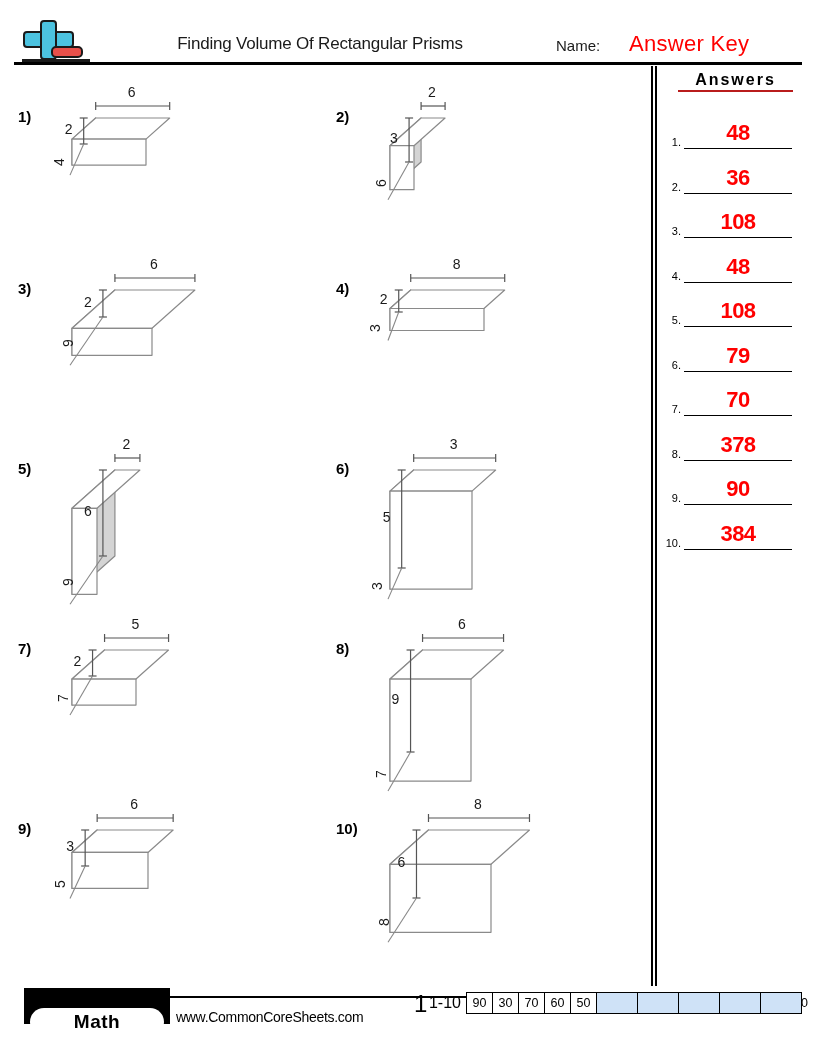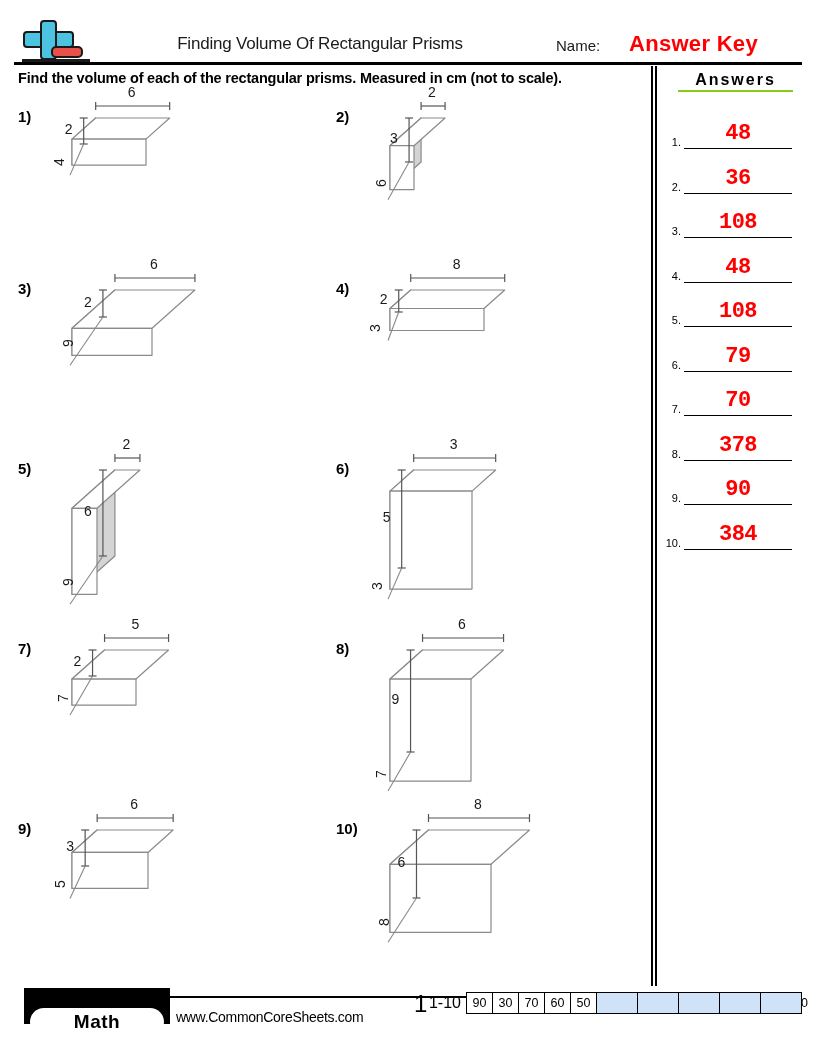--- a/index.html
+++ b/index.html
@@ -91,21 +91,21 @@
     left: 556px;
     top: 37px;
     font-size: 15px;
     color: #1a1a1a;
   }
   .answer-key {
     position: absolute;
     left: 629px;
     top: 31px;
     font-size: 22px;
-    font-weight: bold;
+    font-weight: normal;
     color: #ff0000;
     letter-spacing: 0.3px;
     white-space: nowrap;
   }
   .rule-top {
     position: absolute;
     left: 14px;
     top: 62px;
     width: 788px;
     height: 3px;
@@ -150,21 +150,21 @@
     height: 920px;
   }
   .answers-heading {
     position: absolute;
     left: 0; top: 5px;
     width: 145px;
     text-align: center;
     font-size: 16px;
     font-weight: bold;
     letter-spacing: 2px;
-    border-bottom: 2px solid #84cc16;
+    border-bottom: 2px solid #b91c1c;
     padding-bottom: 1px;
     width: 115px;
     left: 18px;
   }
   .answer-row {
     position: absolute;
     left: 0;
     width: 145px;
     height: 45px;
   }
@@ -188,21 +188,20 @@
   .answer-val {
     position: absolute;
     left: 24px;
     bottom: 3px;
     width: 108px;
     text-align: center;
     font-size: 22px;
     font-weight: bold;
     color: #ff0000;
     letter-spacing: -0.5px;
-    font-family: Liberation Mono, monospace;
   }
 
   
   .problem {
     position: absolute;
   }
   .prob-num {
     position: absolute;
     left: 0;
     top: 0;
@@ -321,21 +320,20 @@
       <div class="logo-base"></div>
     </div>
 
     <div class="title">Finding Volume Of Rectangular Prisms</div>
     <div class="name-label">Name:</div>
     <div class="answer-key">Answer Key</div>
   </div>
 
   <div class="rule-top"></div>
 
-  <div class="instructions">Find the volume of each of the rectangular prisms. Measured in cm (not to scale).</div>
 
   <div class="divider">
     <div class="l1"></div>
     <div class="l2"></div>
   </div>
 
   <div class="answers-col">
     <div class="answers-heading">Answers</div>
     <div id="answer-rows-host">
         <div class="answer-row" style="top: 38px;">

